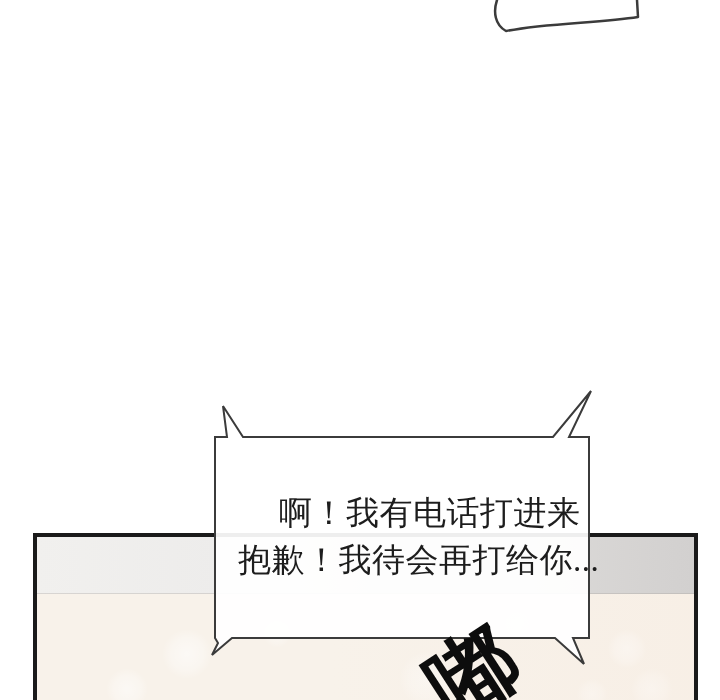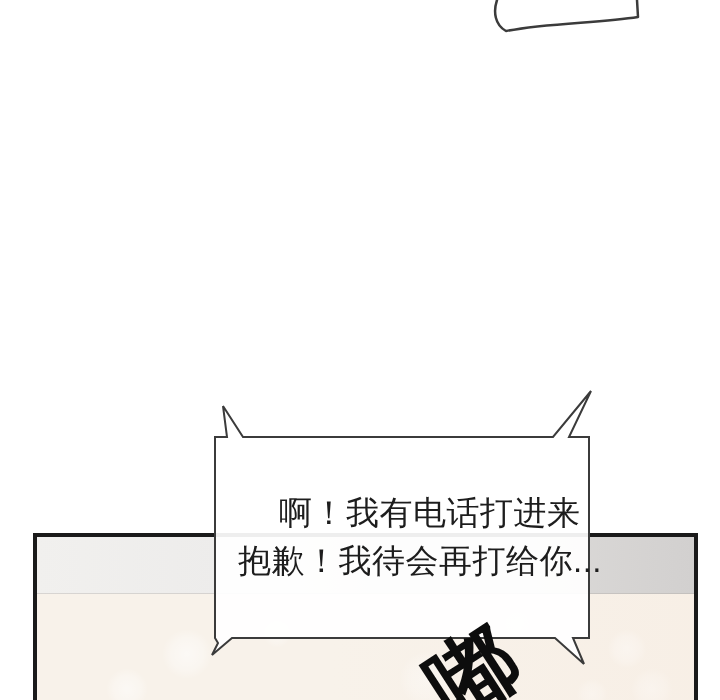--- a/index.html
+++ b/index.html
@@ -64,21 +64,21 @@
   
   .bubble-text div {
     position: absolute;
     white-space: nowrap;
     color: #1d1d1d;
     font-size: 33px;
     line-height: 39px;
     letter-spacing: 0.5px;
   }
   .bubble-line-1 { left: 266px; top: 493px; margin-left: 13px; }
-  .bubble-line-2 { left: 238px; top: 541px; }
+  .bubble-line-2 { left: 238px; top: 541px; font-family: Liberation Serif, serif; }
   
   .sfx {
     position: absolute;
     left: 398px;
     top: 598px;
     width: 150px;
     height: 150px;
     display: flex;
     align-items: center;
     justify-content: center;

